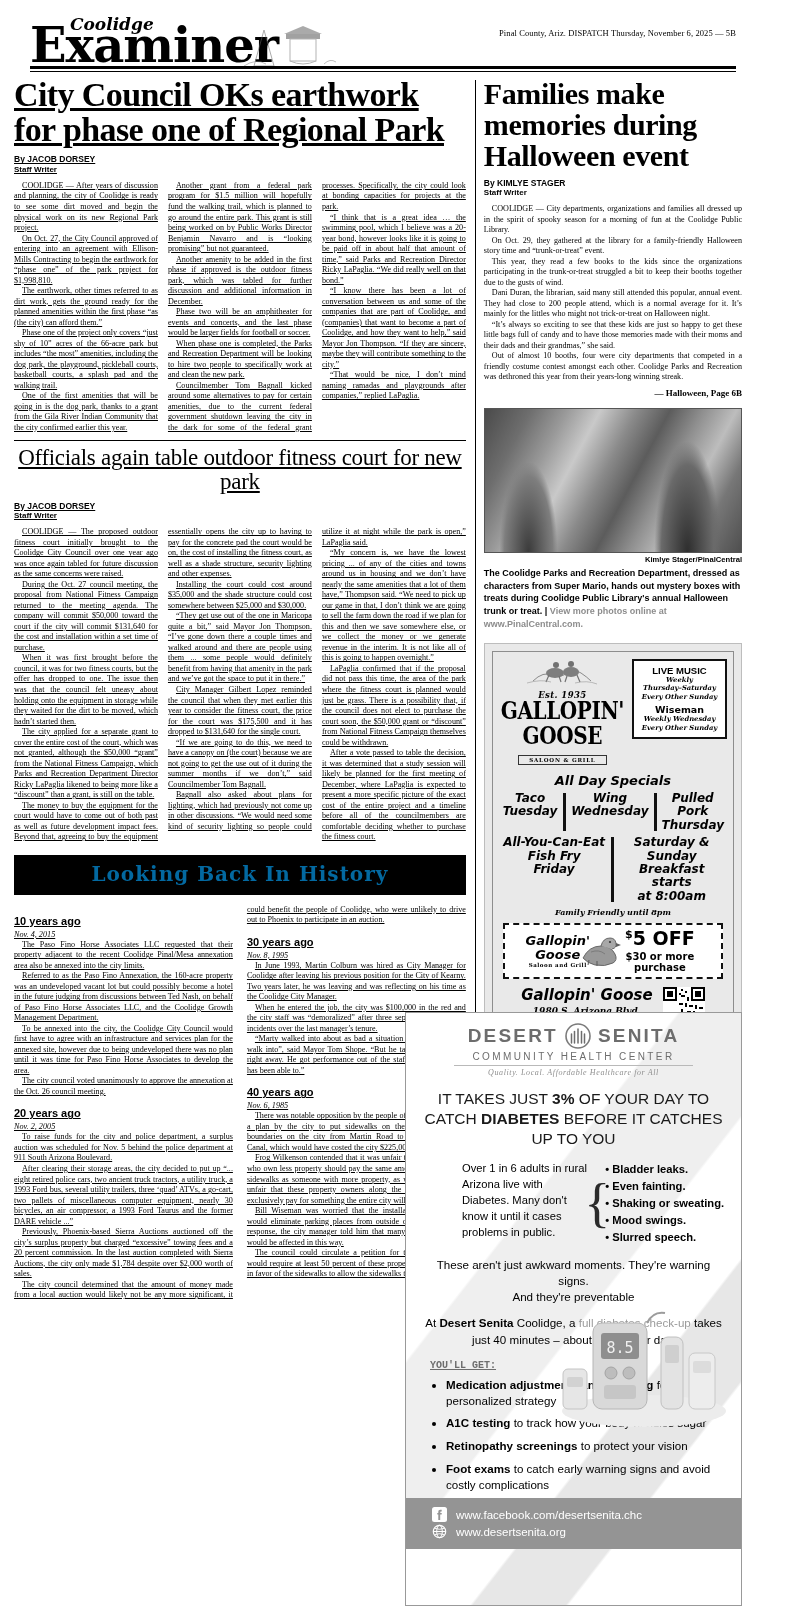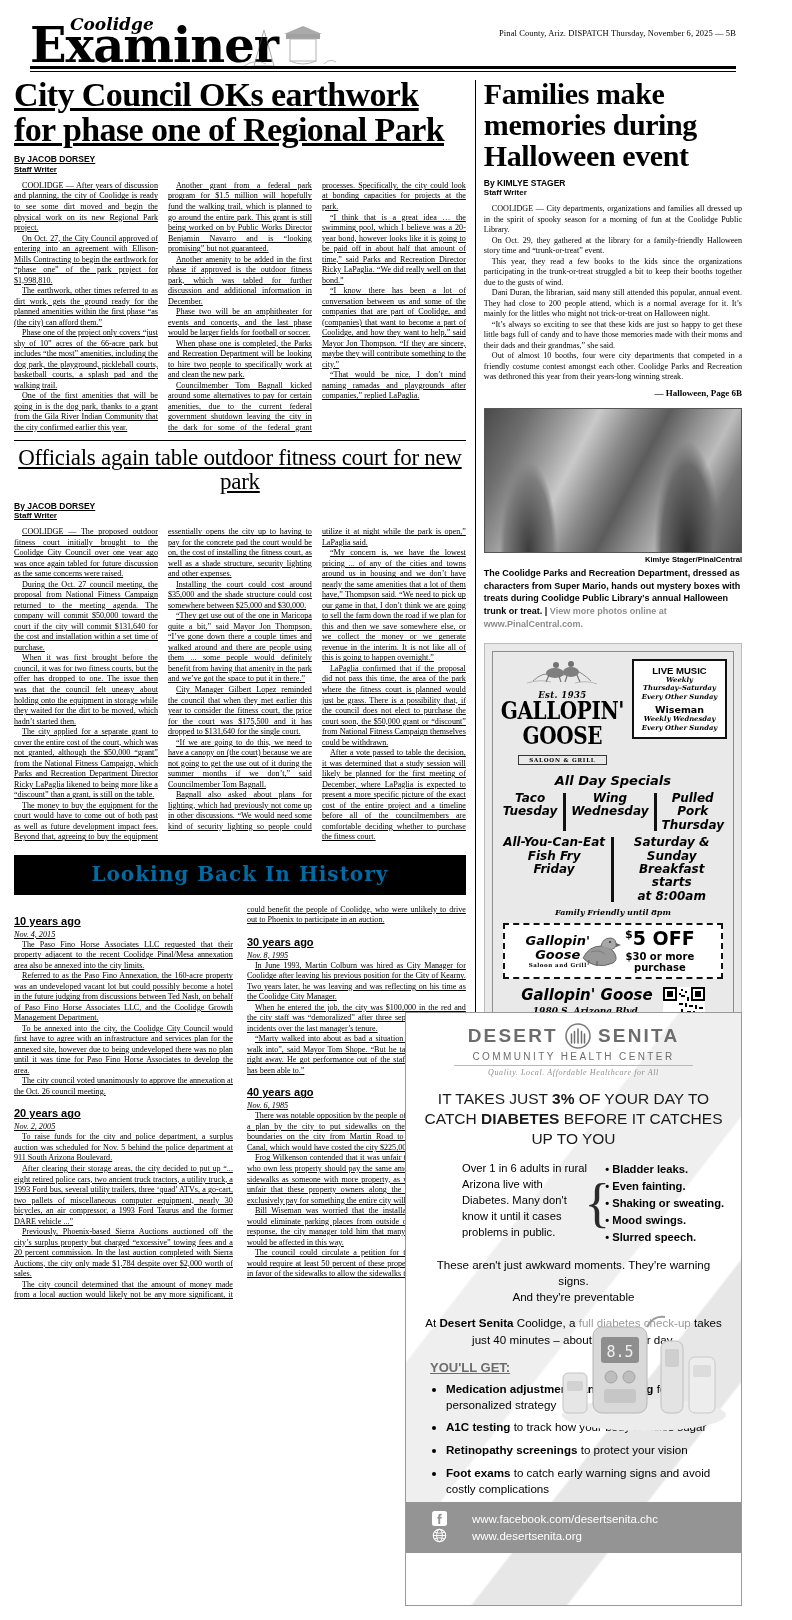--- a/index.html
+++ b/index.html
@@ -230,21 +230,21 @@
   .senita-line {
     text-align:center; font-family:"Liberation Sans", sans-serif;
     font-size: 11.6px; line-height:1.38; margin-top: 12px;
   }
   .senita-line2 {
     text-align:center; font-family:"Liberation Sans", sans-serif;
     font-size: 11.6px; line-height:1.4; margin-top: 10px;
   }
   .senita-line2 .gray { color:#9b9b9b; }
   .youll {
-    font-family:Liberation Sans, sans-serif; font-weight:700; font-size: 13px;
+    font-family:Liberation Mono, monospace; font-weight:700; font-size: 10px;
     color:#6d6d6d; text-decoration: underline; margin: 12px 0 6px 10px;
   }
   .senita-list { margin: 0 0 0 26px; padding:0; list-style: disc; }
   .senita-list li {
     font-family:"Liberation Sans", sans-serif; font-size: 11.6px;
     line-height: 1.36; margin-bottom: 7px;
   }
   .senita-list li b { font-weight:700; }
   .senita-device {
     position:absolute; right: 12px; bottom: 118px; width: 180px; height: 170px;
@@ -252,21 +252,21 @@
   .senita-call { display:flex; align-items:center; gap:9px; margin: 14px 0 0 12px; position:relative; }
   .phone-ic { width: 26px; height: 26px; color:#5f5f5f; }
   .senita-call-txt { font-family:"Liberation Sans", sans-serif; }
   .scall1 { font-weight:700; font-size: 13.5px; color:#4e4e4e; }
   .scall2 { font-size: 14px; margin-top: 2px; }
   .scall2 b { font-weight:700; }
   .senita-bar {
     position:absolute; left:0; right:0; bottom:0; background:#949494; color:#fff;
     padding: 7px 0 8px 26px;
   }
-  .sb-row { display:flex; align-items:center; gap:25px; margin: 2px 0; }
+  .sb-row { display:flex; align-items:center; gap:9px; margin: 2px 0; }
   .sb-ic { width: 15px; height:15px; }
   .sb-txt { font-family:"Liberation Sans", sans-serif; font-size: 11.5px; }
 </style>
 </head>
 <body>
 
 <div class="page">
 
   <div class="masthead">
     <div class="masthead-logo">

